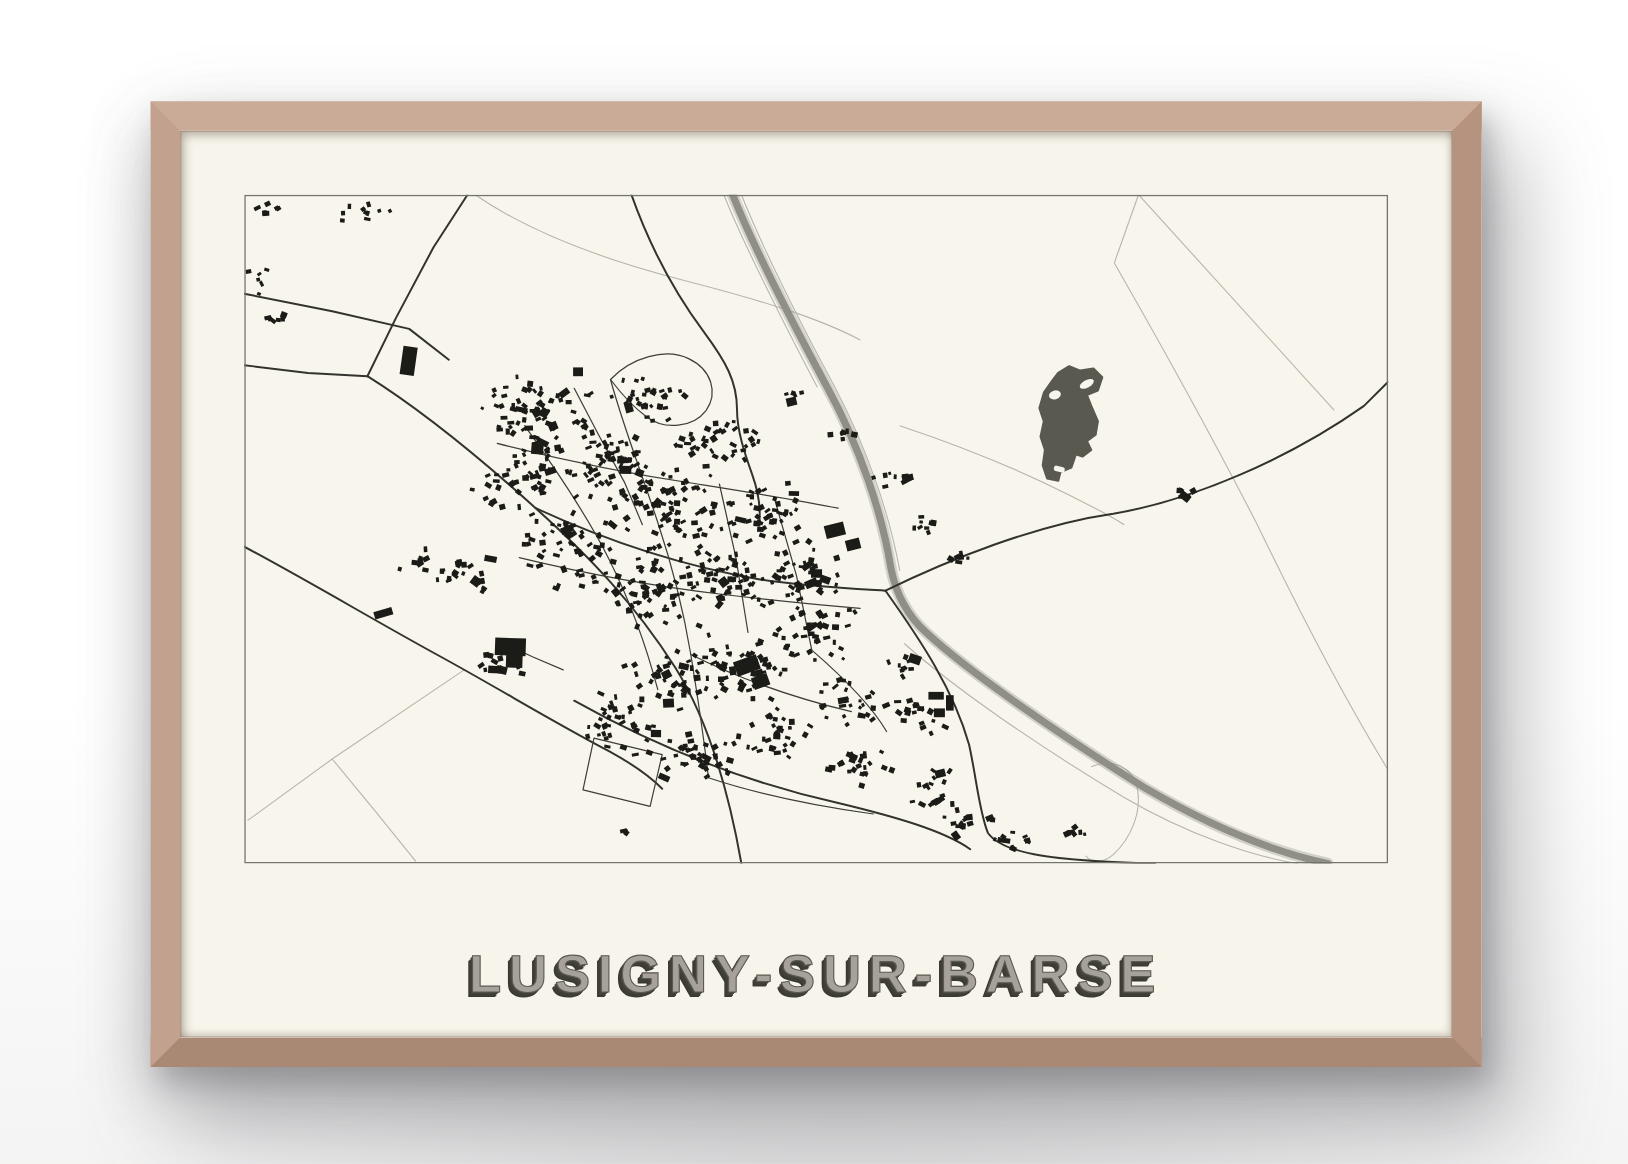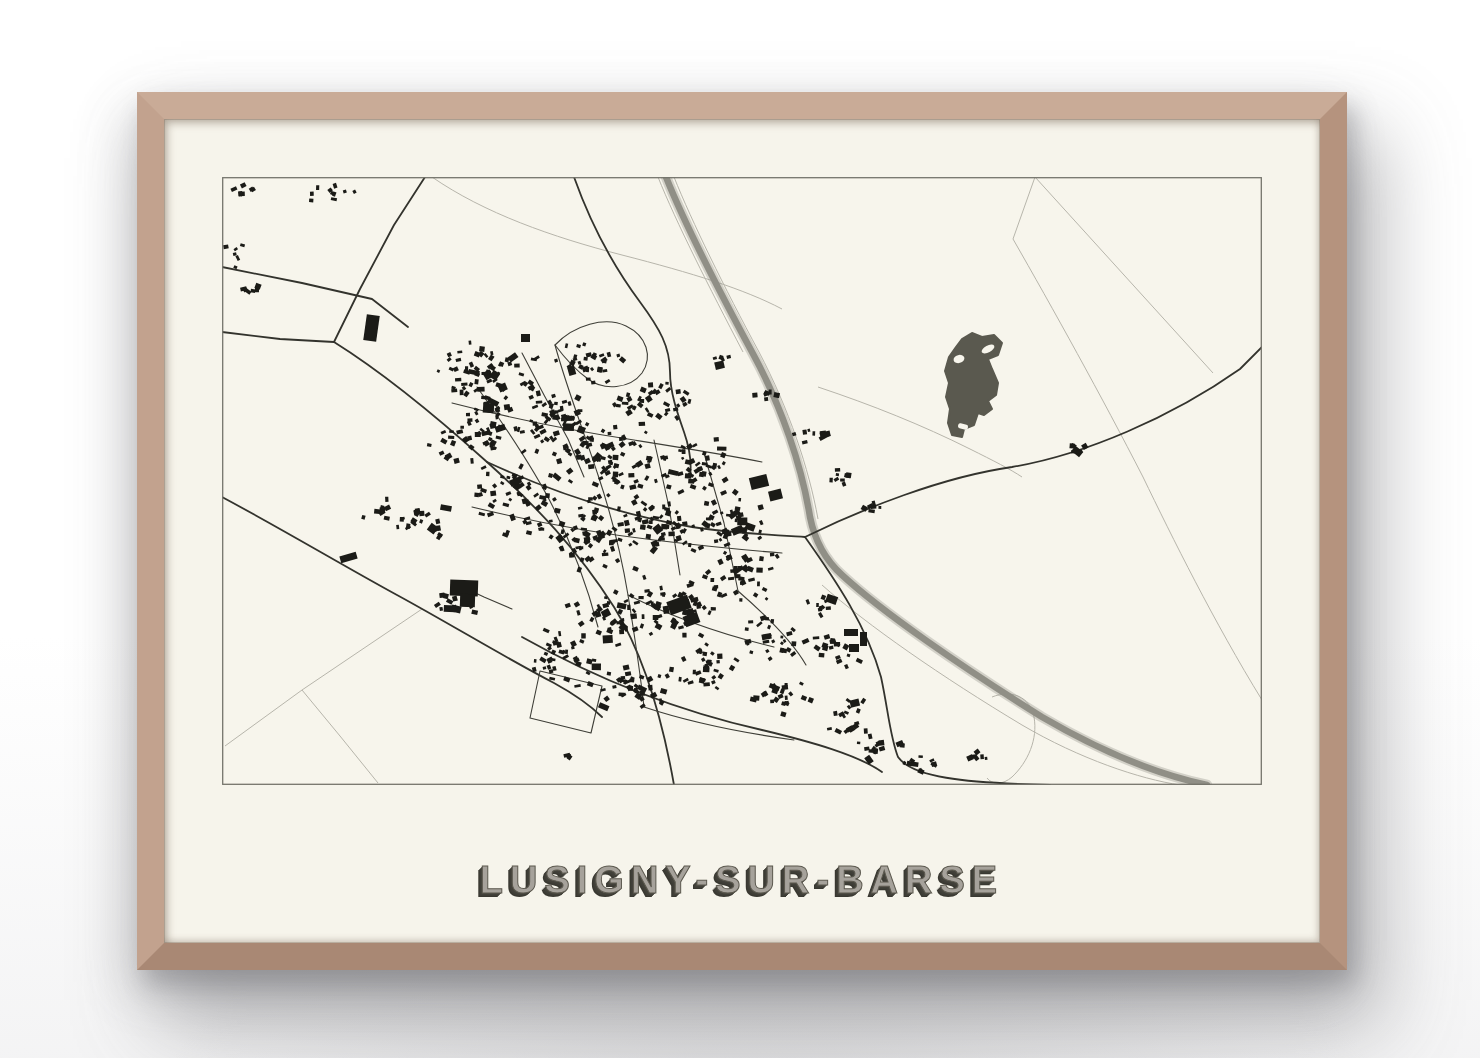--- a/index.html
+++ b/index.html
@@ -34,21 +34,21 @@
   }
   .map-panel{
     position:absolute;left:58px;top:58px;width:1040px;height:608px;
     background:#f7f5ec;
   }
   .map-panel svg{display:block;width:1040px;height:608px;}
   .town-title{
     position:absolute;left:0;top:740px;width:100%;
     text-align:center;
     font-weight:bold;
-    font-size:38px;
+    font-size:48px;
     letter-spacing:7px;
     color:#a6a29b;
     -webkit-text-stroke:1px #5c594f;
     text-shadow:
       -1px 1px 0 #45443c,
       -2px 2px 0 #42413a,
       -3px 3px 0 #3e3d36,
       -4px 4px 0 #393831;
     white-space:nowrap;
   }

